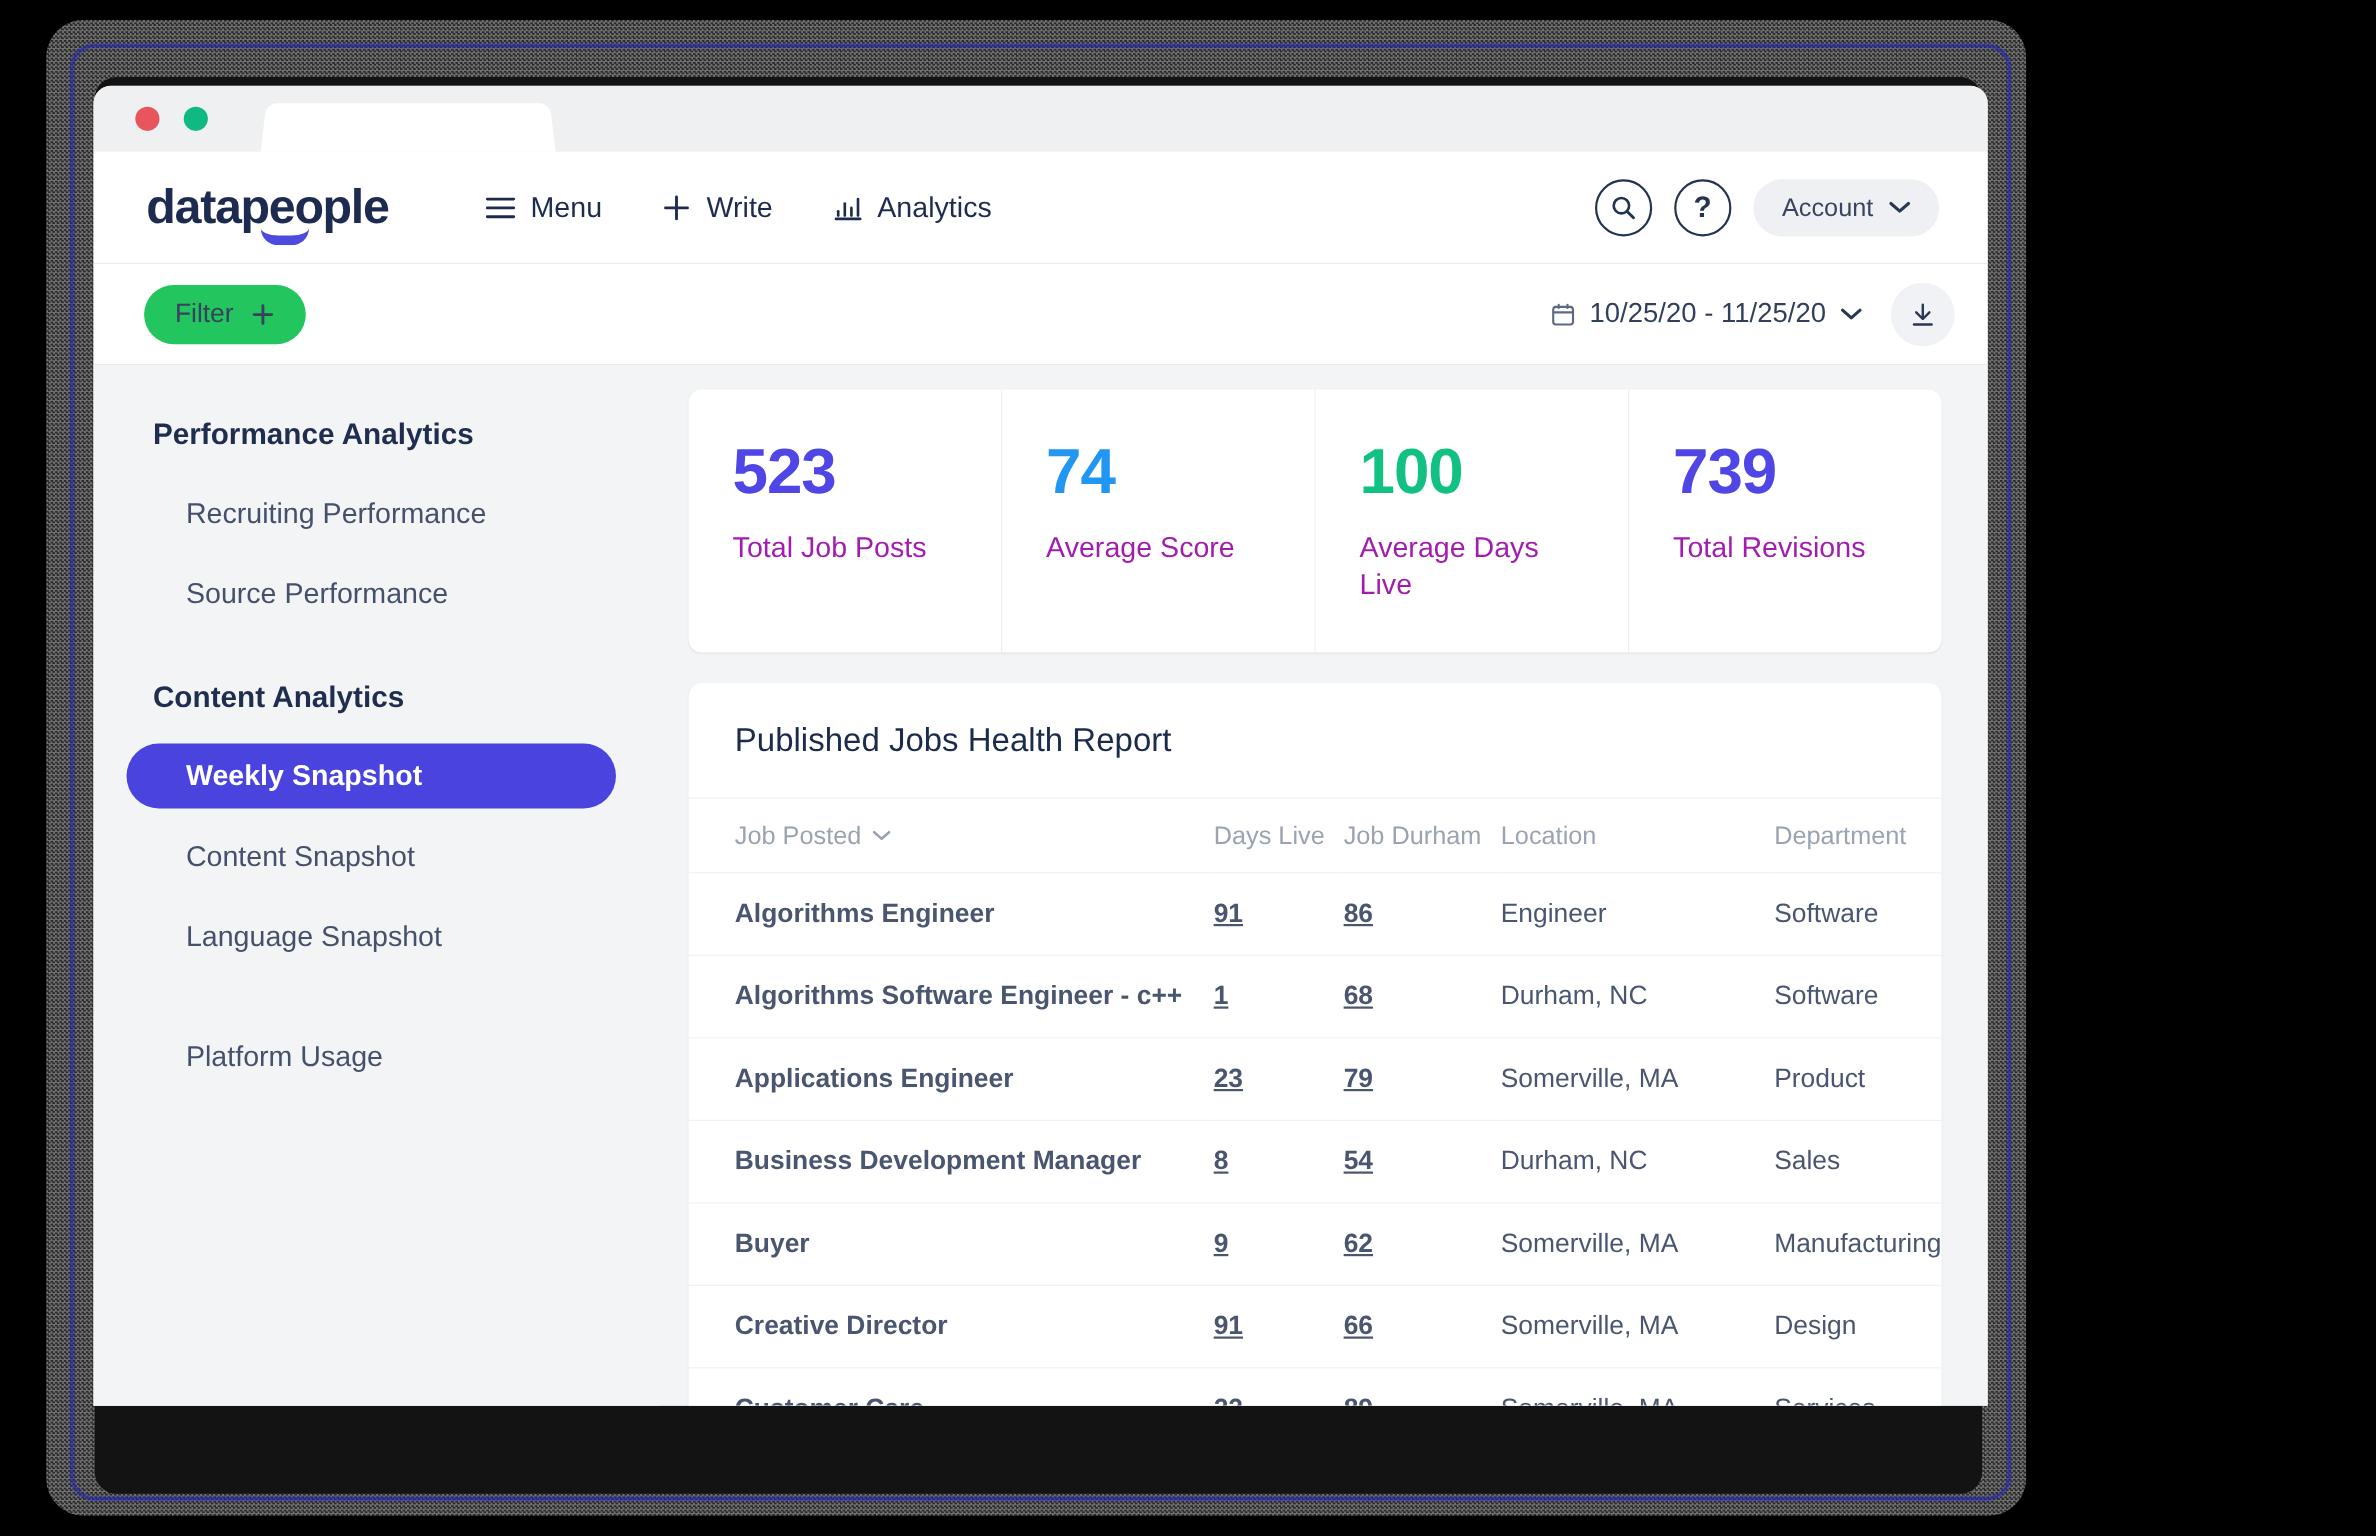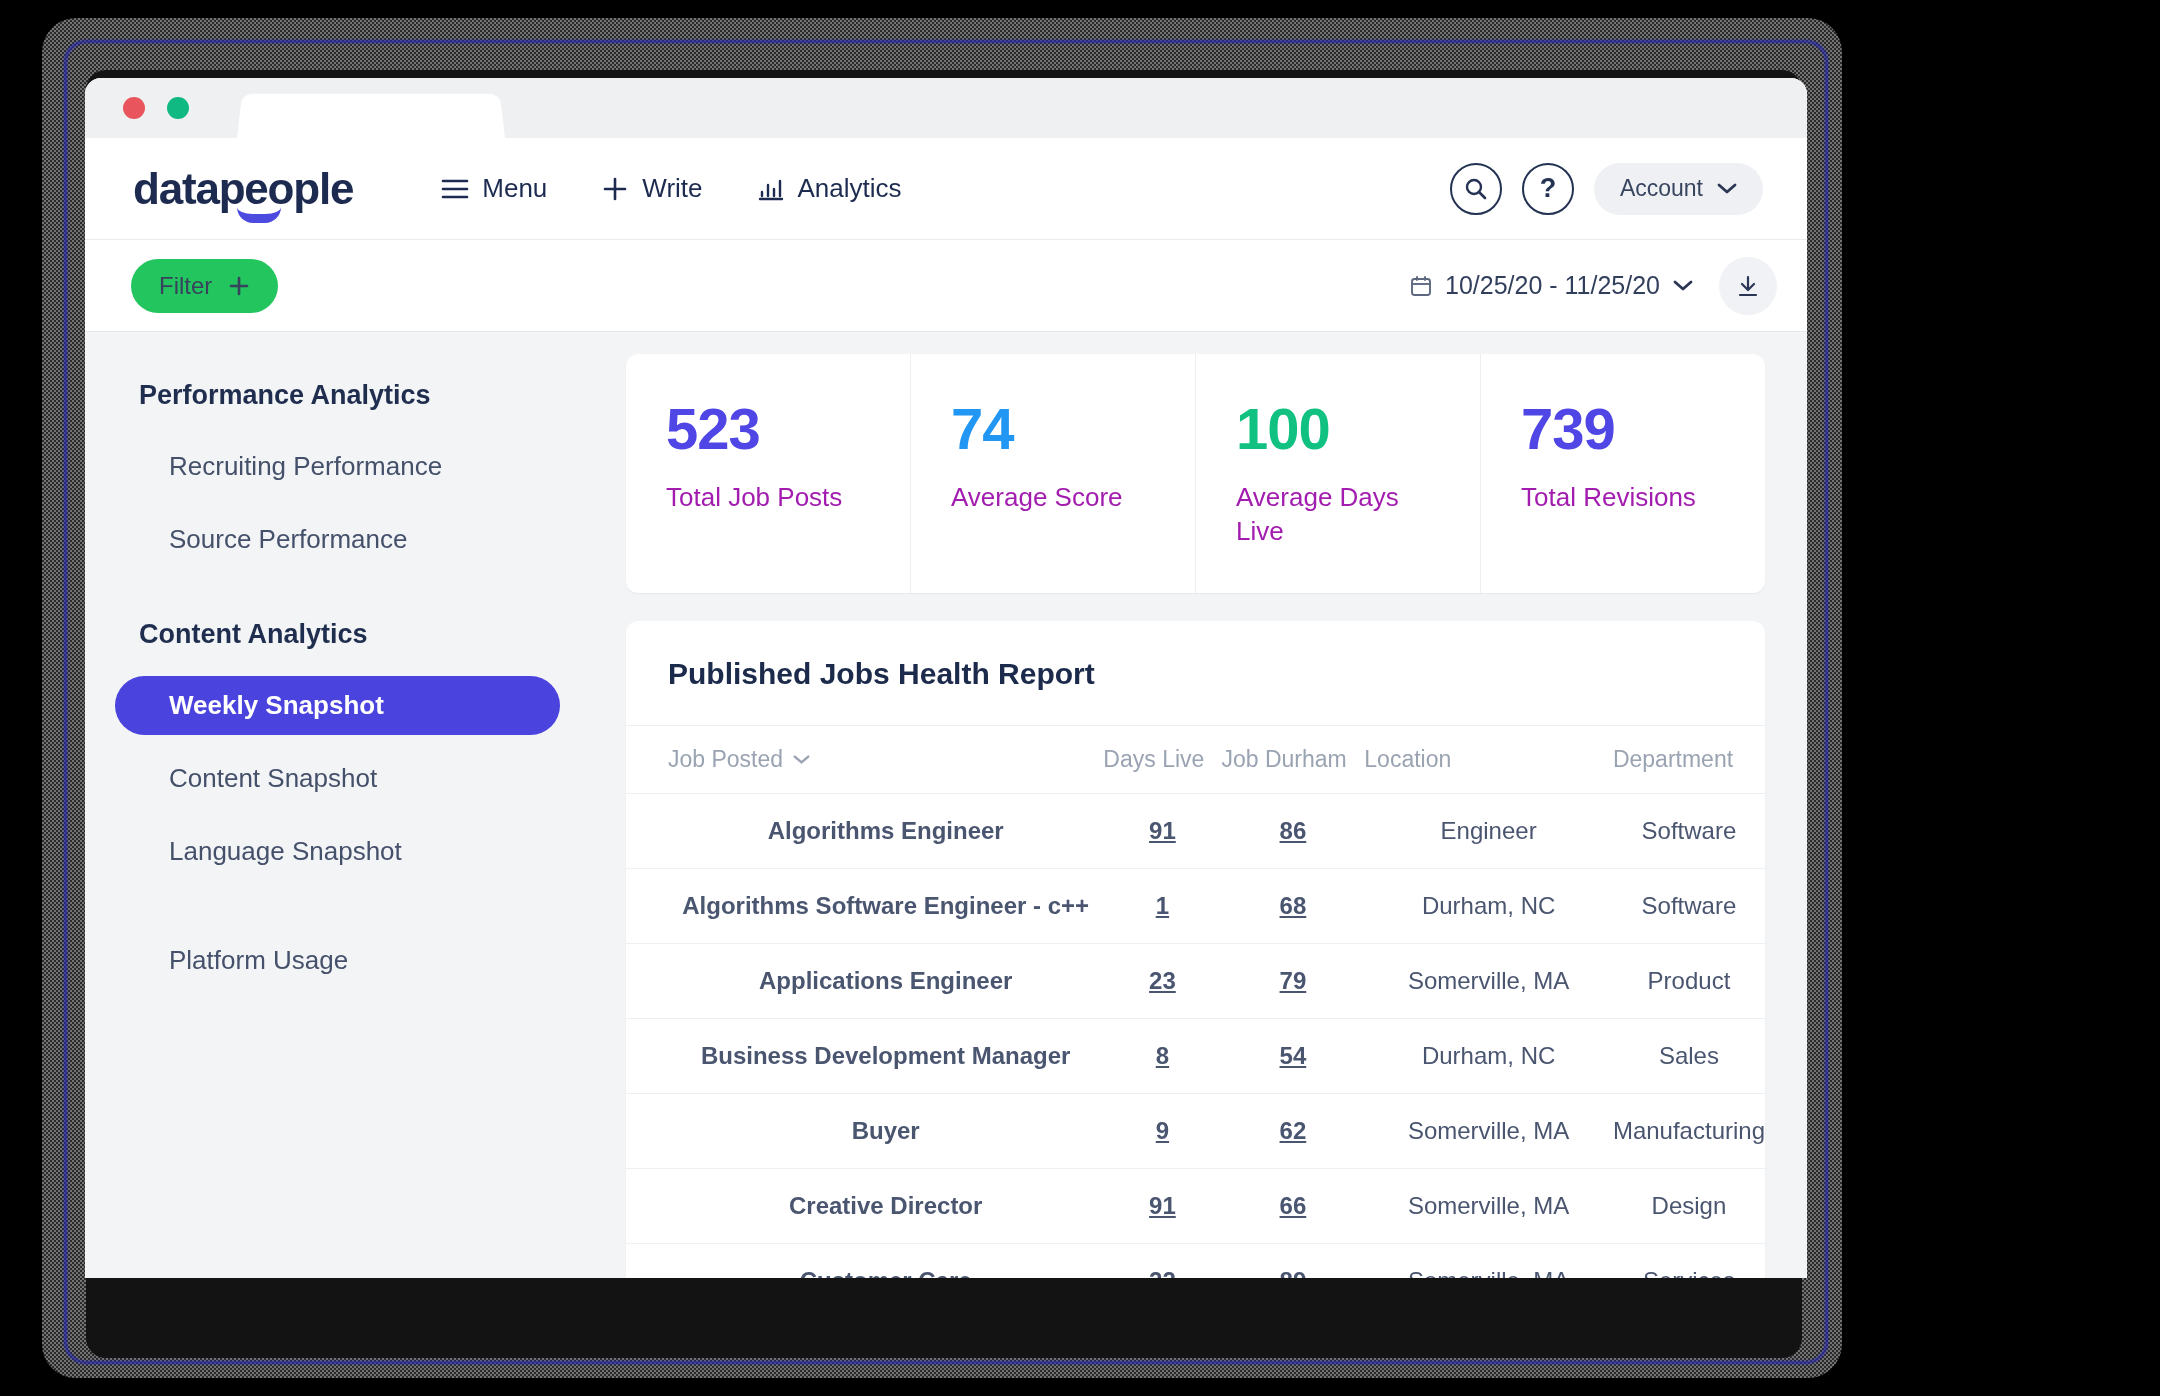--- a/index.html
+++ b/index.html
@@ -194,35 +194,34 @@
   .kpi-lbl { margin-top: 22px; font-size: 26px; line-height: 1.32; color: #a21caf; max-width: 210px; }
 
   
   .report-card {
     margin-top: 28px;
     background: #ffffff; border-radius: 12px;
     padding: 36px 0 0 0;
     box-shadow: 0 1px 2px rgba(20,30,60,.05);
   }
   .report-title {
-    font-size: 30px; font-weight: 700; color: #1c2a4b;
+    font-size: 30px; font-weight: 400; color: #1c2a4b;
     padding: 0 0 34px 42px;
   }
   table.report { width: 100%; border-collapse: collapse; }
   table.report th {
     font-size: 23px; font-weight: 400; color: #9aa3b2;
     text-align: left; padding: 20px 0 20px 0;
     border-top: 1px solid #edf0f3;
     border-bottom: 1px solid #edf0f3;
   }
   table.report td {
     font-size: 24px; padding: 23px 0;
     border-bottom: 1px solid #eef1f4;
     color: #4a5570;
-    text-align: center;
   }
   .c-job   { width: 520px; padding-left: 42px !important; }
   .c-days  { width: 128px; }
   .c-score { width: 152px; }
   .c-loc   { width: 268px; }
   .c-dept  { width: auto; }
   td.c-job { color: #1d2b50; font-weight: 700; }
   td.c-days, td.c-score { font-weight: 700; text-decoration: underline; }
   .th-sort { display: inline-flex; align-items: center; gap: 10px; }
 

